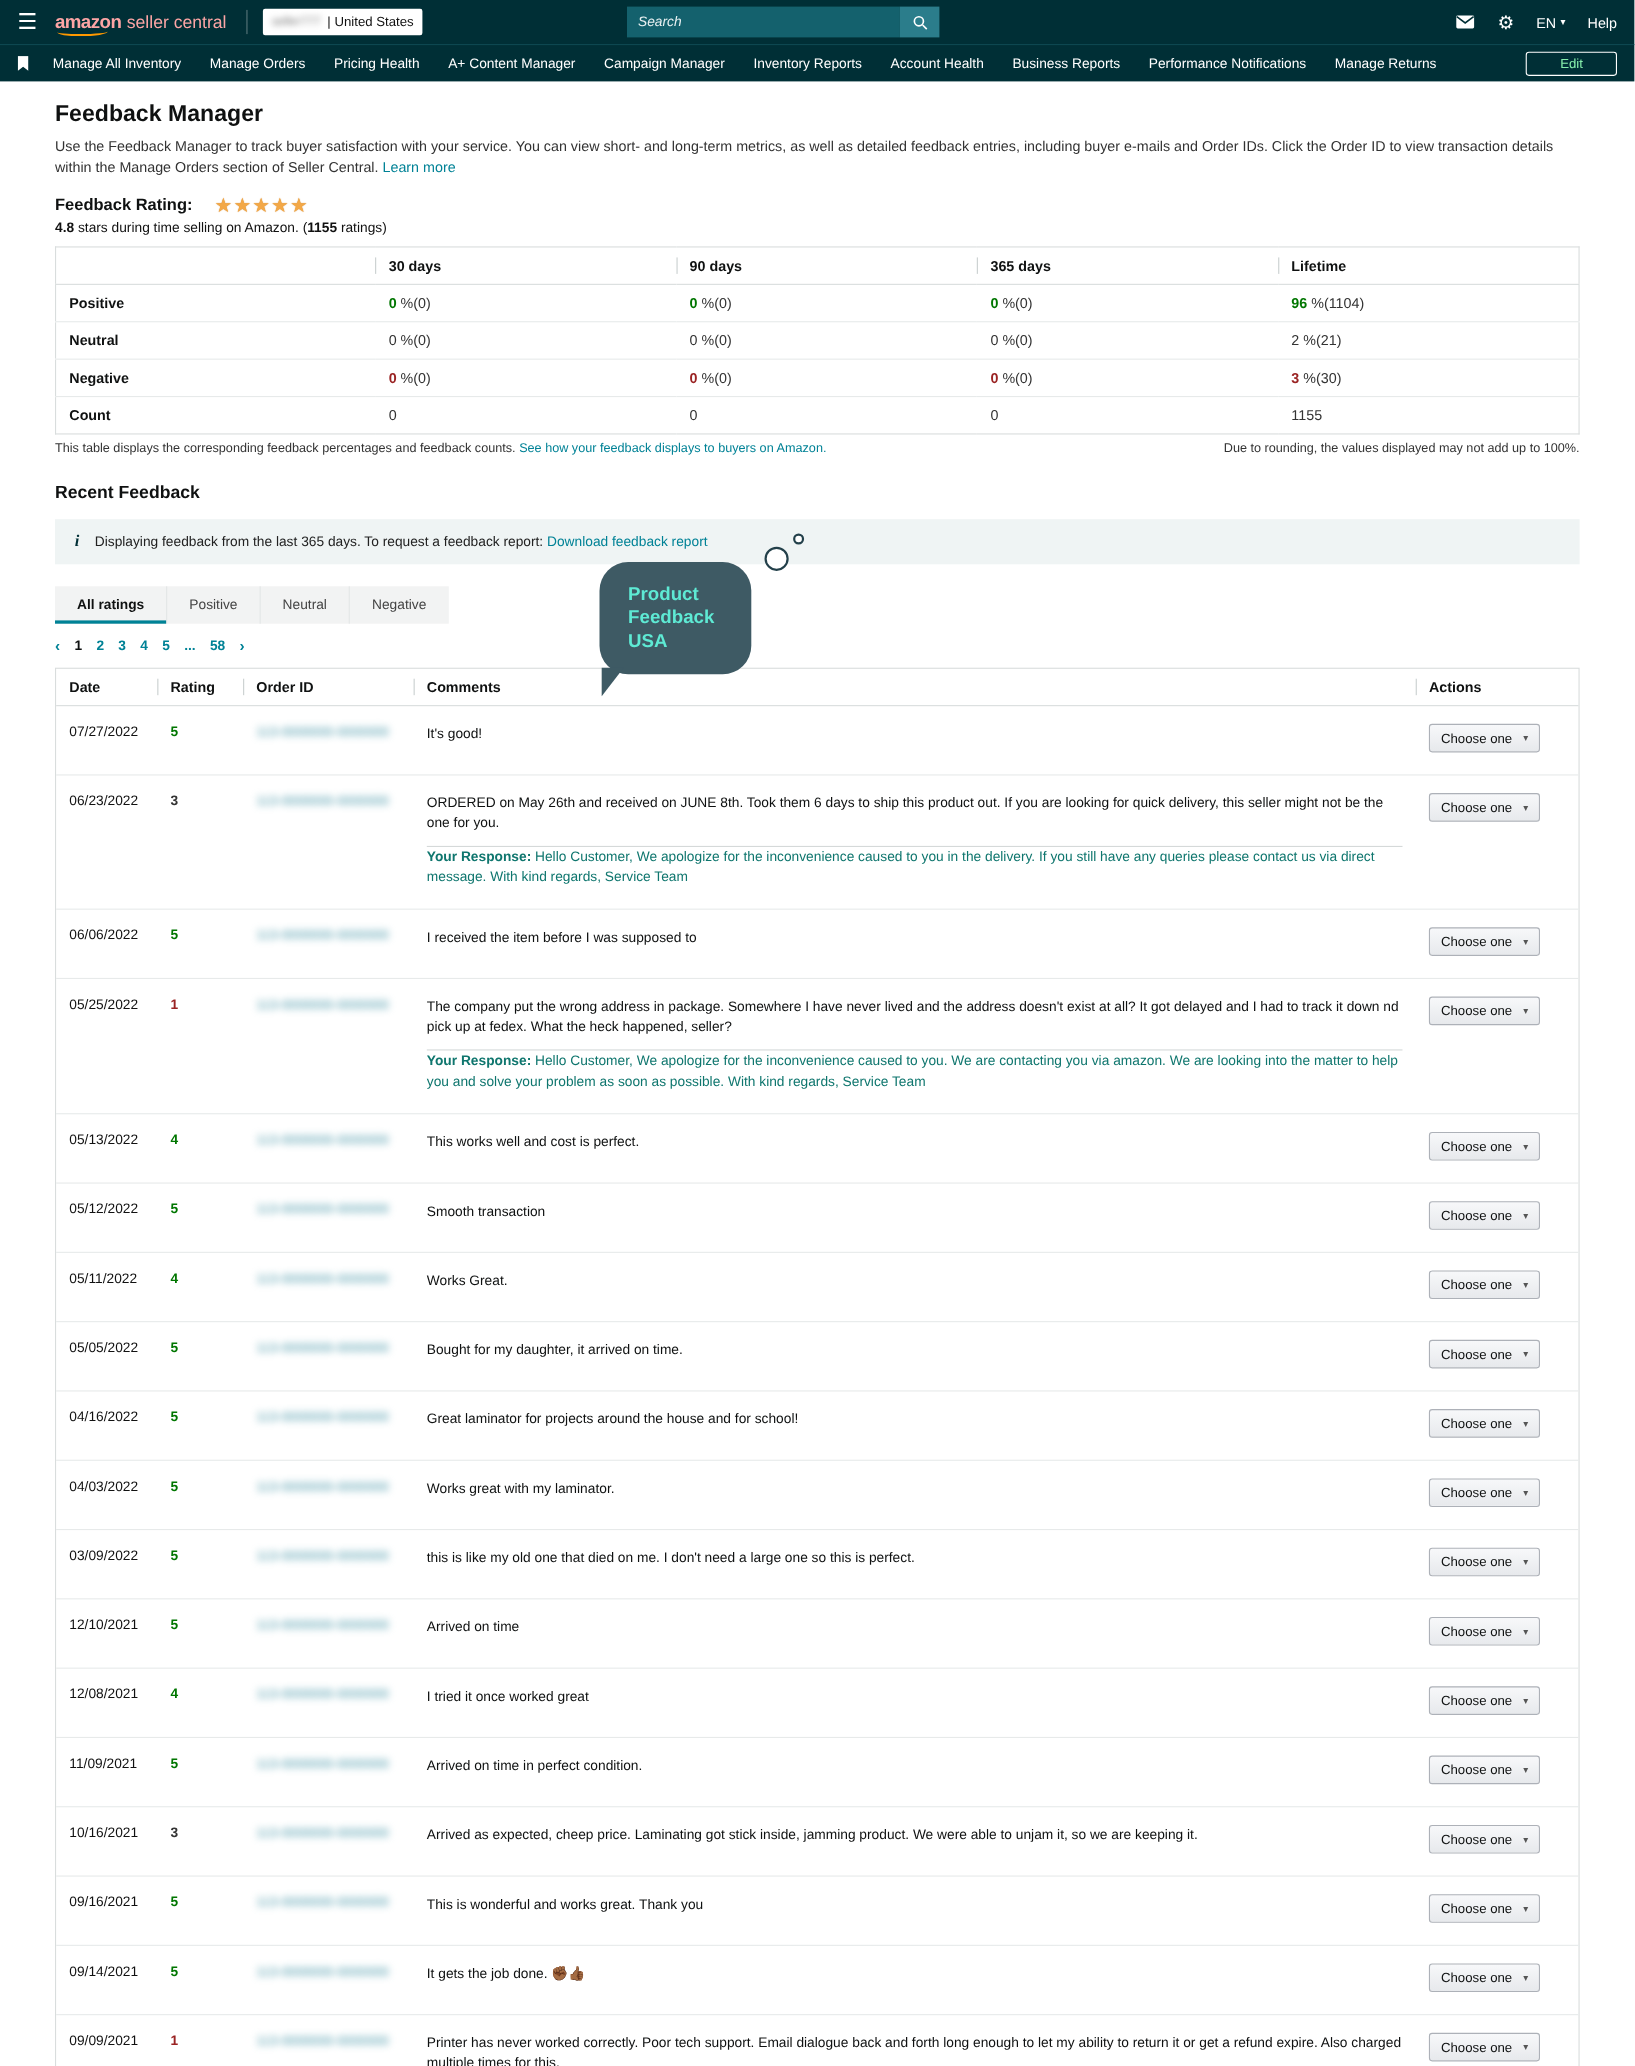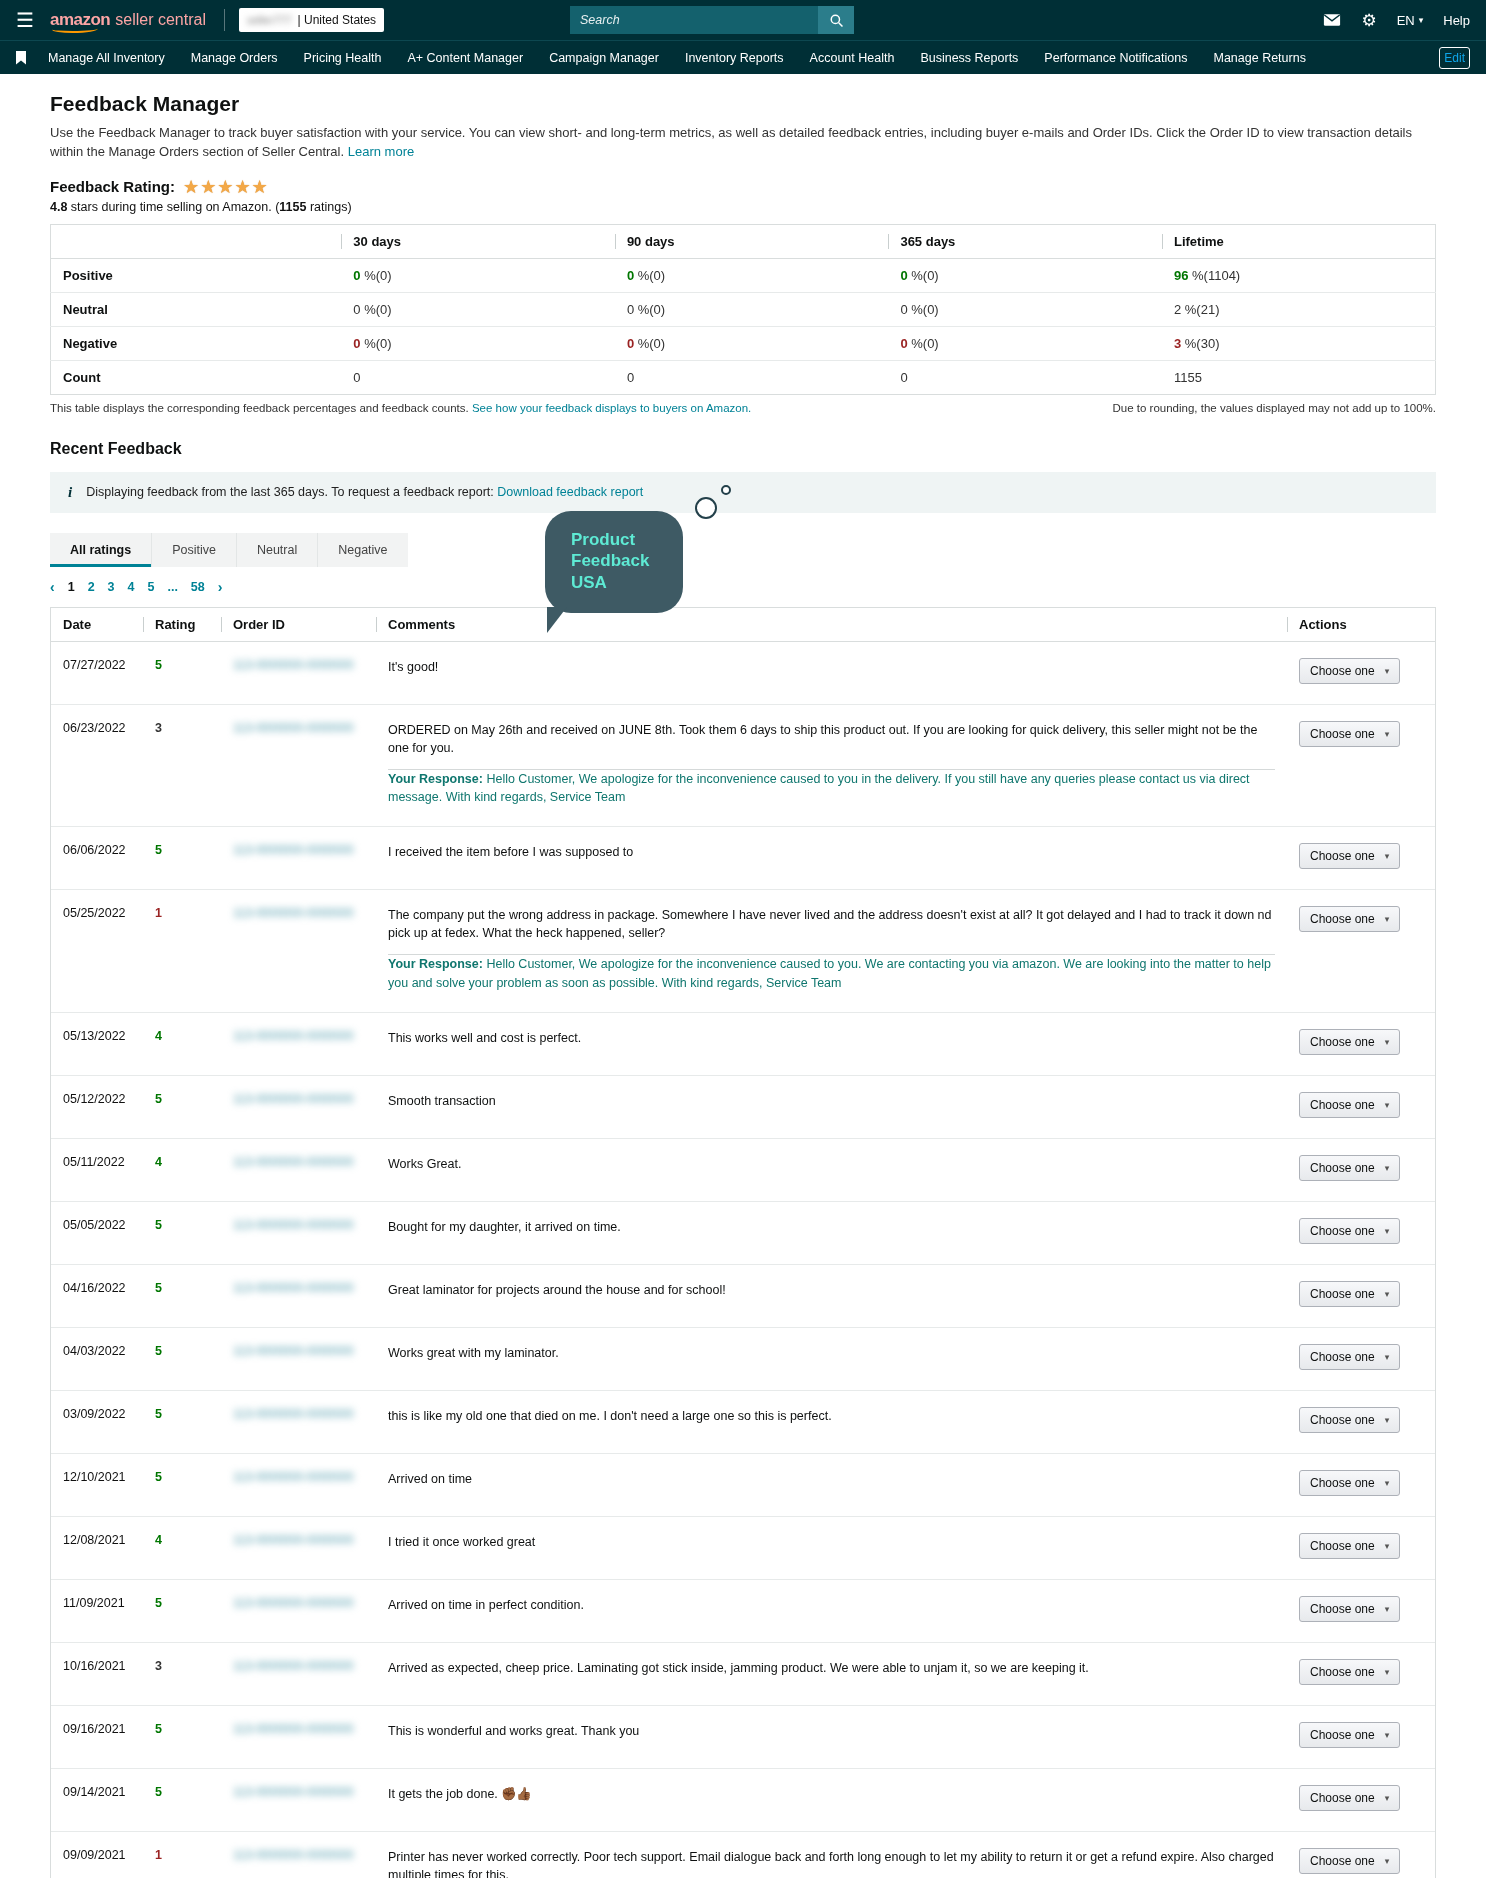--- a/index.html
+++ b/index.html
@@ -23,29 +23,29 @@
   .topbar-right .tb-icon { cursor:pointer; display:flex; align-items:center; }
   .gear-glyph { font-size:17px; }
   .lang { display:flex; align-items:center; gap:4px; cursor:pointer; }
   .caret { font-size:9px; }
 
   
   .subnav { background:#002f36; border-top:1px solid #0d4750; height:34px; display:flex; align-items:center; padding:0 16px; }
   .bookmark { width:10px; height:14px; background:#fff; clip-path:polygon(0 0,100% 0,100% 100%,50% 72%,0 100%); margin-right:22px; }
   .subnav-items { display:flex; gap:26px; }
   .nav-item { color:#fff; font-size:12.5px; text-decoration:none; cursor:pointer; white-space:nowrap; }
-  .edit-btn { margin-left:auto; color:#0ea5e9; background:transparent; border:1px solid #ffffff; border-radius:3px; font-size:12px; padding:3px 4px; cursor:pointer; }
+  .edit-btn { margin-left:auto; color:#86efac; background:transparent; border:1px solid #ffffff; border-radius:3px; font-size:12px; padding:3px 30px; cursor:pointer; }
 
   
   .content { padding:18px 50px 0 50px; position:relative; }
   h1.page-title { font-size:21px; font-weight:bold; color:#0f1111; margin-bottom:8px; }
   .desc { font-size:13px; color:#333; line-height:1.45; max-width:1390px; }
   a.tlink { color:#008296; text-decoration:none; cursor:pointer; }
 
-  .rating-line { margin-top:16px; display:flex; align-items:center; gap:8px; }
+  .rating-line { margin-top:16px; display:flex; align-items:center; gap:20px; }
   .rating-label { font-size:15px; font-weight:bold; }
   .stars { color:#f3a847; font-size:18px; letter-spacing:1px; text-shadow:0 0 1px #c97f24; line-height:1; }
   .rating-sub { font-size:12.5px; margin-top:4px; color:#111; }
   .rating-sub b { font-weight:bold; }
 
   
   table.stats { width:100%; border:1px solid #d9dddd; border-collapse:collapse; margin-top:10px; }
   table.stats th, table.stats td { text-align:left; font-size:13px; padding:9px 12px; }
   table.stats thead th { font-weight:bold; color:#0f1111; border-bottom:1px solid #d9dddd; position:relative; }
   table.stats thead th + th::before { content:""; position:absolute; left:0; top:9px; bottom:9px; width:1px; background:#c9cfcf; }

